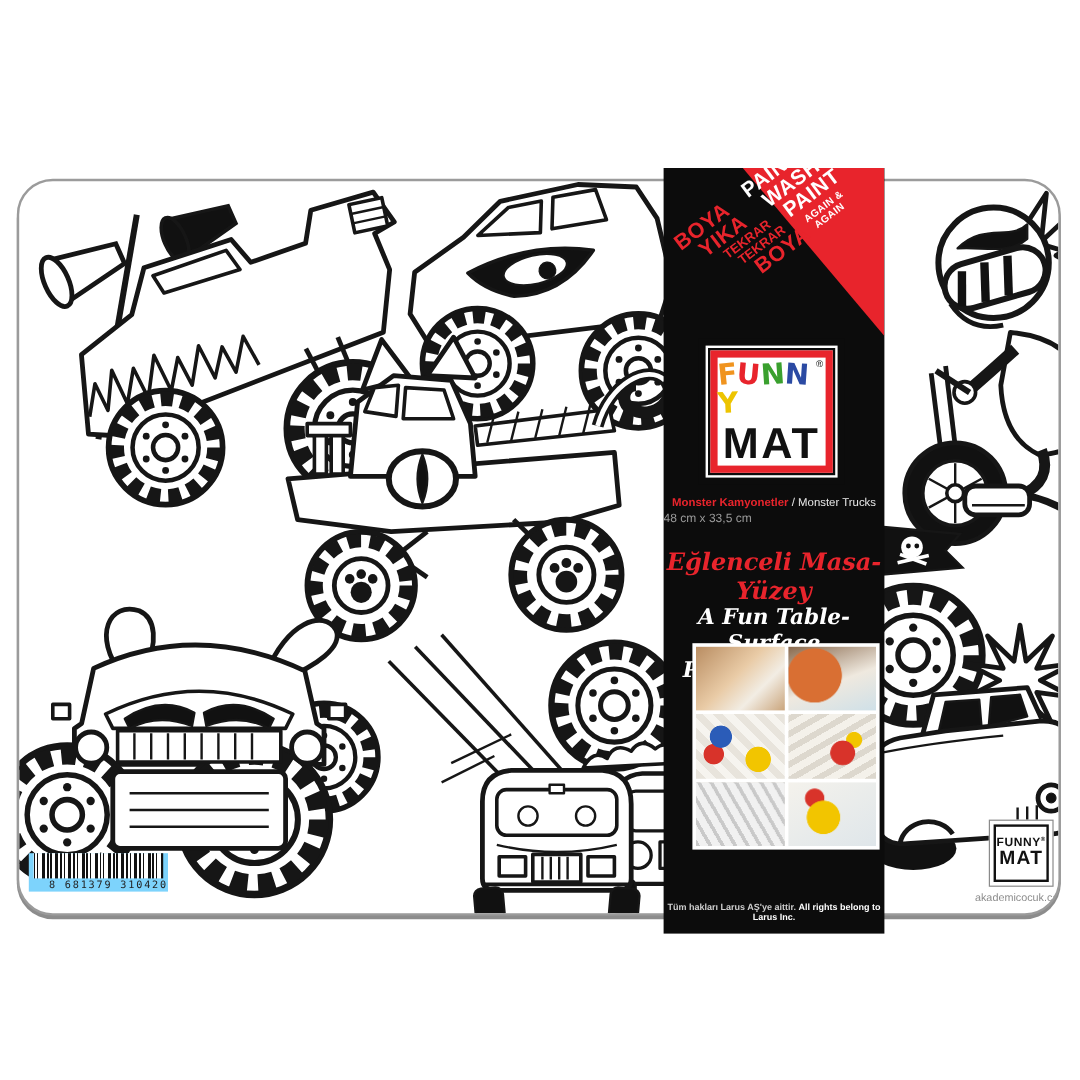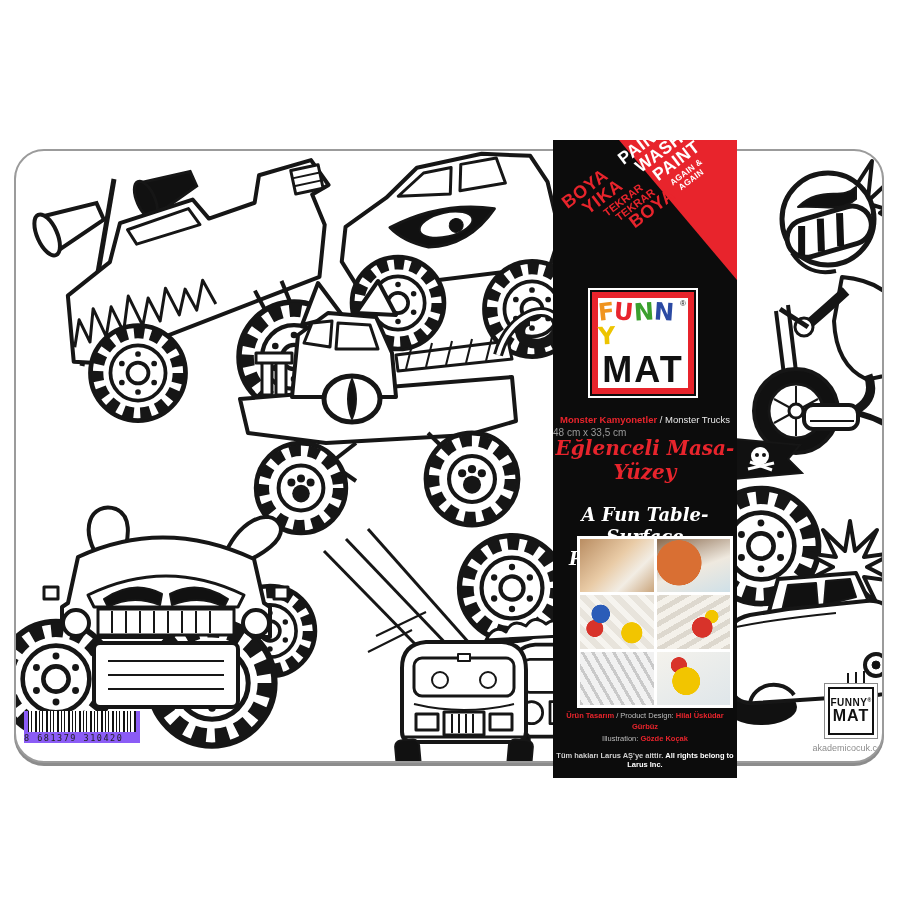--- a/index.html
+++ b/index.html
@@ -3,21 +3,21 @@
 <meta charset="utf-8">
 <style>
   html,body{margin:0;padding:0;background:#fff;}
   .stage{position:relative;width:900px;height:900px;background:#fff;overflow:hidden;
          font-family:"Liberation Sans",sans-serif;}
   
   .mat{position:absolute;left:14px;top:149px;width:866px;height:610px;background:#fff;
        border:2px solid #9b9b9b;border-radius:30px;overflow:hidden;box-shadow:0 3px 0 #8c8c8c;}
   .art{position:absolute;left:0;top:0;}
   
-  .barcode{position:absolute;left:8px;top:560px;width:116px;background:#8b5cf6;text-align:left;}
+  .barcode{position:absolute;left:8px;top:560px;width:116px;background:#7dd3fc;text-align:right;}
   .barcode .bars{width:108px;height:21px;margin:0 auto;
     background:repeating-linear-gradient(90deg,#111 0 1.5px,#fff 1.5px 3px,#111 3px 4px,#fff 4px 7px,#111 7px 9.5px,#fff 9.5px 11px);}
   .barcode .num{font-family:"DejaVu Sans Mono",monospace;font-size:8.5px;color:#222;letter-spacing:1.5px;margin-top:1px;}
   
   .mini-logo{position:absolute;left:808px;top:532px;width:54px;height:56px;border:1.5px solid #8a8a8a;
              background:#fff;padding:3px;box-sizing:border-box;}
   .mini-inner{border:2.5px solid #111;width:100%;height:100%;box-sizing:border-box;display:flex;
               flex-direction:column;align-items:center;justify-content:center;line-height:1;}
   .mini-funny{font-size:10px;font-weight:bold;color:#111;letter-spacing:.5px;}
   .mini-funny sup{font-size:5px;}
@@ -56,21 +56,21 @@
   .fl.l3{color:#2b4aa3;transform:rotate(4deg);}
   .fl.l4{color:#edc400;transform:rotate(-3deg);}
   .logo-reg{position:absolute;top:1px;right:2px;font-size:8px;color:#111;}
   .logo-mat{font-size:36px;font-weight:900;color:#111;letter-spacing:2px;line-height:1;margin-top:4px;}
   .subtitle{position:absolute;left:0;top:274px;width:100%;text-align:center;font-size:9.5px;line-height:1.2;}
   .subtitle .tr{color:#e8242c;font-weight:bold;}
   .subtitle .en{color:#e9e9e9;margin-top:33px;}
   .size-line{position:absolute;left:0;top:287px;width:100%;text-align:left;font-size:10px;color:#9a9a9a;}
   .tagline-tr,.tagline-en{position:absolute;left:0;width:100%;text-align:center;
        font-family:"DejaVu Serif",serif;font-style:italic;font-weight:bold;line-height:1.22;}
-  .tagline-tr{top:296px;color:#e8242c;font-size:20px;}
+  .tagline-tr{top:316px;color:#e8242c;font-size:20px;}
   .tagline-en{top:364px;color:#fff;font-size:18px;}
   
   .photos{position:absolute;left:24px;top:396px;width:156px;height:172px;background:#fff;padding:3px;
           box-sizing:border-box;display:grid;grid-template-columns:1fr 1fr;grid-template-rows:1fr 1fr 1fr;gap:3px;}
   .ph{width:100%;height:100%;}
   .ph1{background:linear-gradient(135deg,#b98d62 0%,#e9cba6 45%,#f2ede4 70%,#caa57c 100%);}
   .ph2{background:radial-gradient(circle at 30% 45%,#d96f33 0 38%,transparent 39%),
        linear-gradient(160deg,#8a6a4e 0%,#efe9df 55%,#cfe0e8 100%);}
   .ph3{background:radial-gradient(circle at 28% 35%,#2b5cb8 0 14%,transparent 15%),
        radial-gradient(circle at 20% 62%,#d8332a 0 12%,transparent 13%),
@@ -402,31 +402,20 @@
 
     <div class="photos">
       <div class="ph ph1"></div>
       <div class="ph ph2"></div>
       <div class="ph ph3"></div>
       <div class="ph ph4"></div>
       <div class="ph ph5"></div>
       <div class="ph ph6"></div>
     </div>
 
-    <div class="credits">
-      <div>
-        <span class="c-red">Ürün Tasarım</span>
-        <span class="c-gray">/ Product Design:</span>
-        <span class="c-red">Hilal Üsküdar Gürbüz</span>
-      </div>
-      <div>
-        <span class="c-gray">Illustration:</span>
-        <span class="c-red">Gözde Koçak</span>
-      </div>
-    </div>
 
     <div class="rights">
       <span>Tüm hakları Larus AŞ'ye aittir.</span>
       <b>All rights belong to Larus Inc.</b>
     </div>
   </div>
 
 </div>
 
 </body></html>

